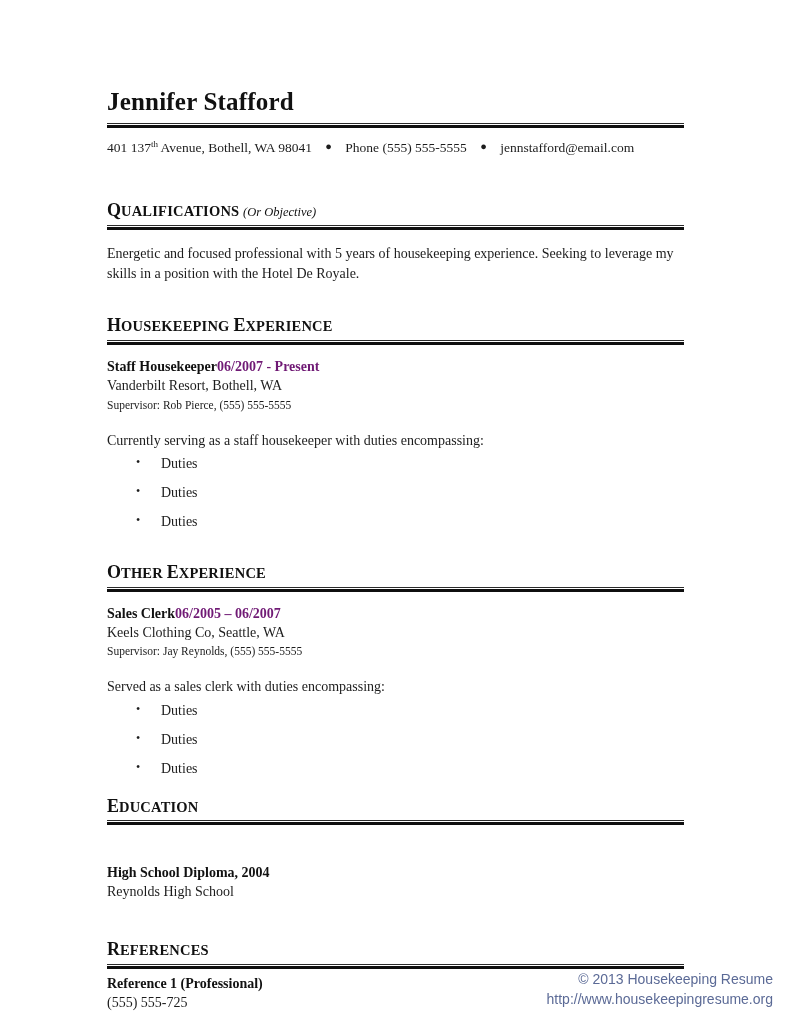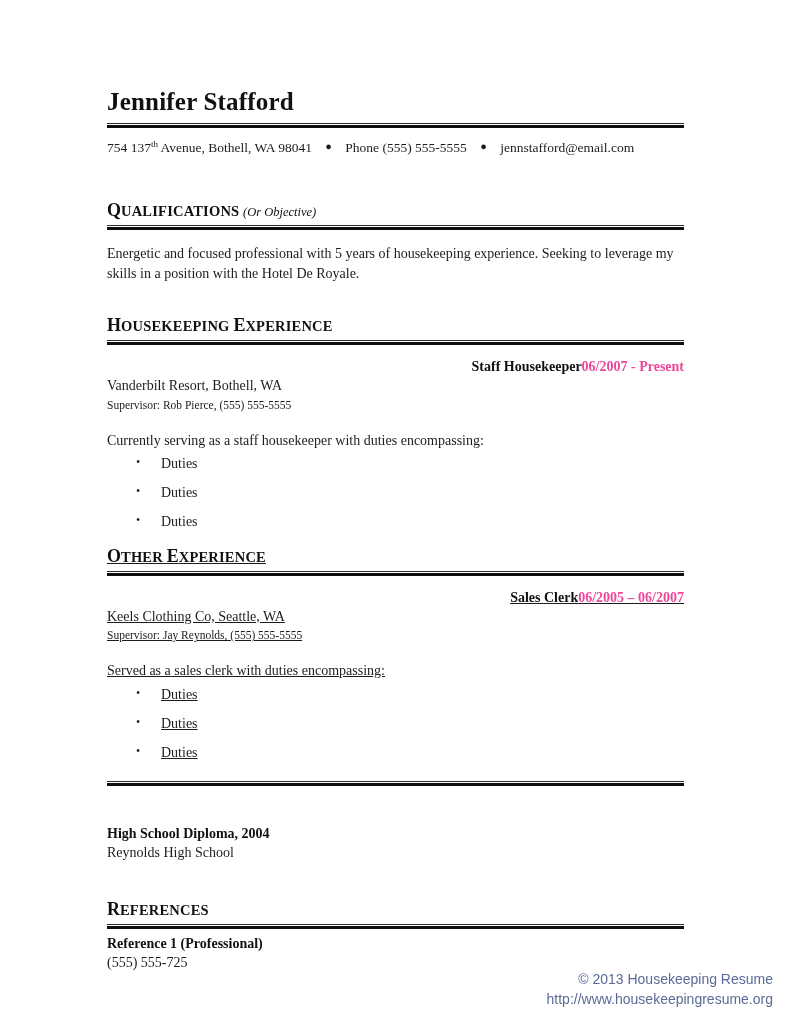--- a/index.html
+++ b/index.html
@@ -105,31 +105,31 @@
   
   .para {
     font-size: 14px;
     line-height: 1.45;
     margin: 0;
     color: #1c1c1c;
   }
 
   .entry-row {
     display: flex;
-    justify-content: flex-end;
+    justify-content: flex-start;
     align-items: baseline;
     font-size: 14px;
   }
   .entry-title {
     font-weight: bold;
     color: #111;
   }
   .entry-date {
     font-weight: bold;
-    color: #ec4899;
+    color: #701a75;
     white-space: nowrap;
   }
   .entry-org {
     font-size: 14px;
     line-height: 1.4;
     margin: 1px 0 0 0;
   }
   .entry-sup {
     font-size: 11.5px;
     line-height: 1.4;
@@ -172,21 +172,21 @@
 </style>
 </head>
 <body>
 
 <div class="page">
   <div class="content">
 
     <h1 class="name">Jennifer Stafford</h1>
     <div class="rule"></div>
     <div class="contact">
-      <span>754 137</span><sup>th</sup><span> Avenue, Bothell, WA 98041</span>
+      <span>401 137</span><sup>th</sup><span> Avenue, Bothell, WA 98041</span>
       <span class="sep">●</span>
       <span>Phone (555) 555-5555</span>
       <span class="sep">●</span>
       <span>jennstafford@email.com</span>
     </div>
 
     <div class="section" style="margin-top:44px;">
       <div class="sec-head">
         <span class="cap">Q</span><span class="sc">UALIFICATIONS</span>
         <span class="sub">(Or Objective)</span>
@@ -210,21 +210,21 @@
         <p class="entry-sup">Supervisor: Rob Pierce, (555) 555-5555</p>
         <p class="para" style="margin-top:18px;">Currently serving as a staff housekeeper with duties encompassing:</p>
         <ul class="duties">
           <li>Duties</li>
           <li>Duties</li>
           <li>Duties</li>
         </ul>
       </div>
     </div>
 
-    <div class="section" style="margin-top:18px;text-decoration:underline;">
+    <div class="section" style="margin-top:34px;">
       <div class="sec-head">
         <span class="cap">O</span><span class="sc">THER </span><span class="cap">E</span><span class="sc">XPERIENCE</span>
       </div>
       <div class="sec-rule"></div>
 
       <div style="margin-top:14px;">
         <div class="entry-row">
           <span class="entry-title">Sales Clerk</span>
           <span class="entry-date">06/2005 – 06/2007</span>
         </div>
@@ -233,20 +233,23 @@
         <p class="para" style="margin-top:18px;">Served as a sales clerk with duties encompassing:</p>
         <ul class="duties">
           <li>Duties</li>
           <li>Duties</li>
           <li>Duties</li>
         </ul>
       </div>
     </div>
 
     <div class="section" style="margin-top:21px;">
+      <div class="sec-head">
+        <span class="cap">E</span><span class="sc">DUCATION</span>
+      </div>
       <div class="sec-rule"></div>
       <div style="margin-top:15px;">
         <div class="entry-title" style="font-size:14px;margin-top:40px;">High School Diploma, 2004</div>
         <p class="entry-org">Reynolds High School</p>
       </div>
     </div>
 
     <div class="section" style="margin-top:38px;">
       <div class="sec-head">
         <span class="cap">R</span><span class="sc">EFERENCES</span>

